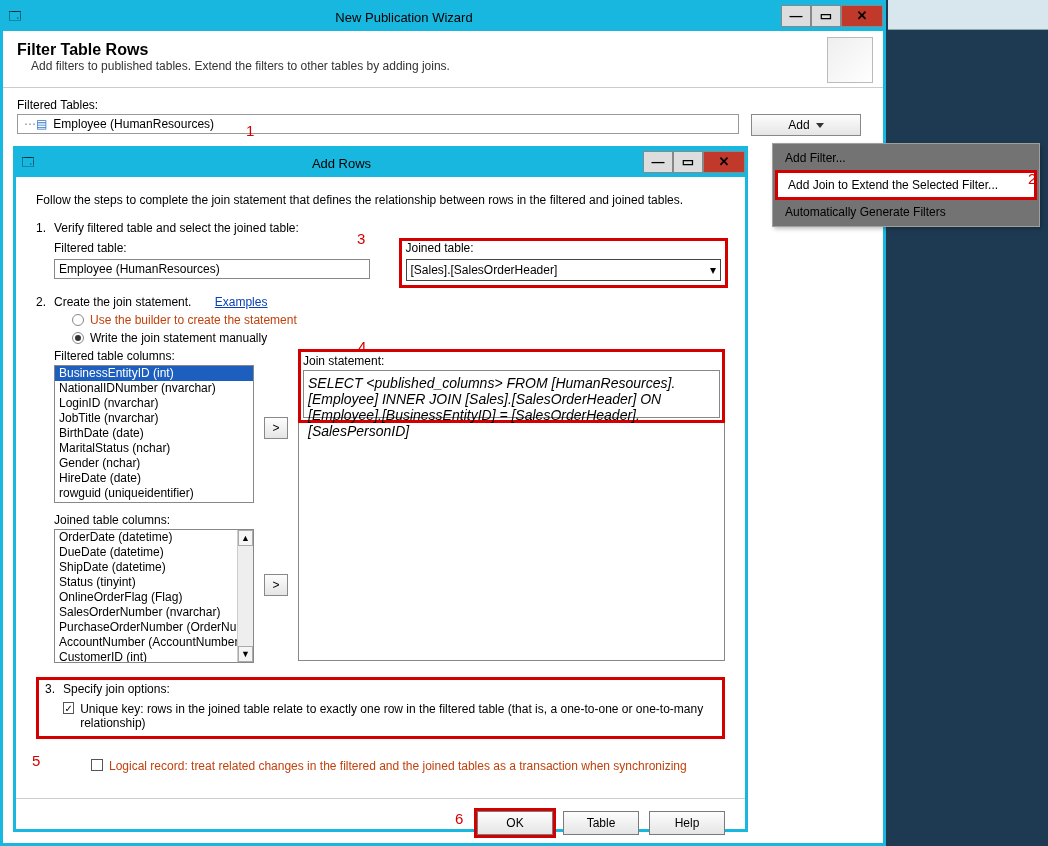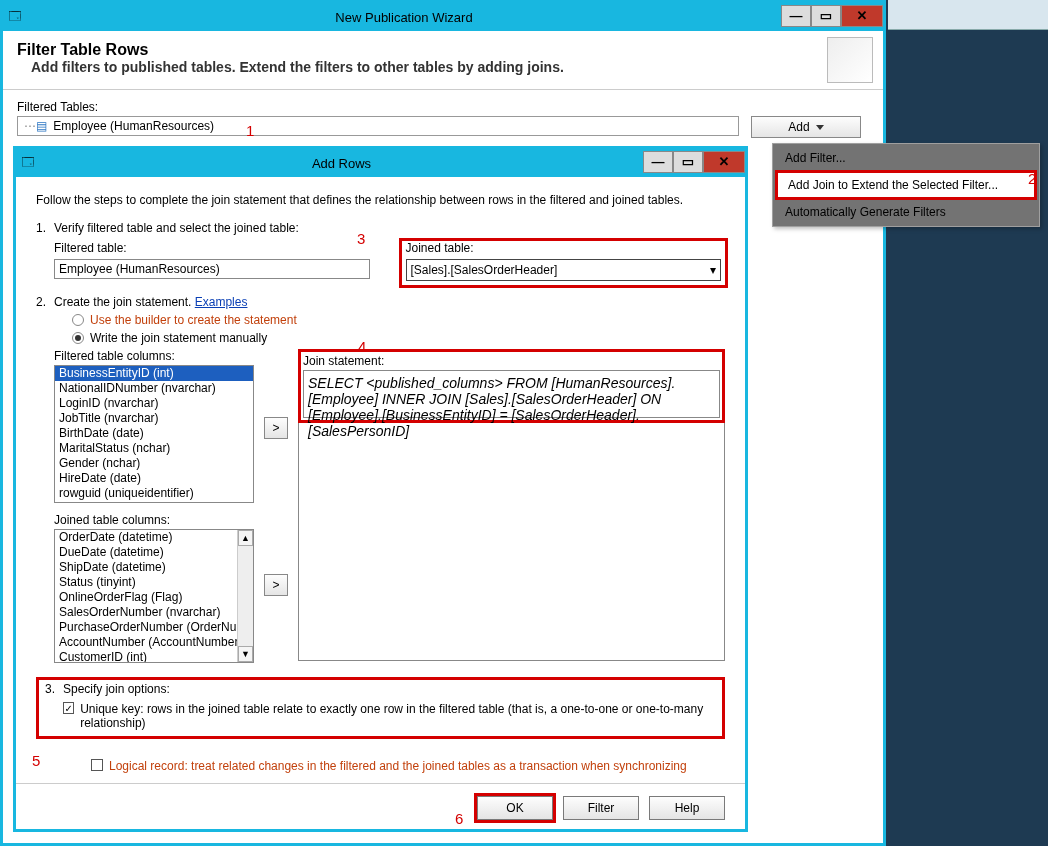--- a/index.html
+++ b/index.html
@@ -45,21 +45,21 @@
     font-size: 13px;
   }
   .winbtn.close { background: #c0392b; color: #000; width: 42px; }
   .header-pane {
     background: #fff;
     padding: 10px 14px 14px 14px;
     border-bottom: 1px solid #ccc;
     position: relative;
   }
   .header-pane h2 { font-size: 16px; font-weight: bold; }
-  .header-pane .sub { margin-left: 14px; font-size: 14px; color: #333; font-weight: bold; }
+  .header-pane .sub { margin-left: 14px; font-size: 12px; color: #333; }
   .wizard-icon {
     position: absolute; right: 10px; top: 6px;
     width: 46px; height: 46px;
     border: 1px solid #bbb;
     background: linear-gradient(135deg,#eee,#fff);
   }
   .body-pane { padding: 10px 14px; }
   .label { margin-bottom: 2px; }
   .tree-area {
     border: 1px solid #999;
@@ -246,21 +246,21 @@
             </div>
           </div>
         </div>
       </div>
     </div>
 
     <div class="step">
       <div class="num">2.</div>
       <div class="content">
         <span>Create the join statement.</span>
-        <span class="link" style="margin-left:0;">Examples</span>
+        <span class="link" style="margin-left:20px;">Examples</span>
         <div class="radio-row disabled">
           <span class="radio"></span>
           <span>Use the builder to create the statement</span>
         </div>
         <div class="radio-row">
           <span class="radio checked"></span>
           <span>Write the join statement manually</span>
         </div>
 
         <div style="display:flex; gap:10px; margin-top:4px;">
@@ -318,32 +318,32 @@
           <div class="num" style="margin-left:4px;">3.</div>
           <div>Specify join options:</div>
         </div>
         <div style="display:flex;align-items:flex-start;gap:6px;margin:6px 4px 4px 22px;">
           <span class="chk checked"></span>
           <span>Unique key: rows in the joined table relate to exactly one row in the filtered table (that is, a one-to-one or one-to-many relationship)</span>
         </div>
       </div>
     </div>
 
-    <div style="display:flex;align-items:flex-start;gap:6px;margin:20px 4px 0 40px;padding-left:15px;" class="disabled">
+    <div style="display:flex;align-items:flex-start;gap:6px;margin:20px 4px 15px 40px;padding-left:15px;" class="disabled">
       <span class="chk"></span>
       <span>Logical record: treat related changes in the filtered and the joined tables as a transaction when synchronizing</span>
     </div>
 
   </div>
   <div class="dlg-buttons">
     <div class="btn red-box-inline">
         <span>OK</span>
       </div>
     <div class="btn">
-        <span>Filter</span>
+        <span>Table</span>
       </div>
     <div class="btn">
         <span>Help</span>
       </div>
   </div>
 </div>
 
 <div class="anno" style="left:357px; top:230px;">3</div>
 <div class="anno" style="left:358px; top:338px;">4</div>
 <div class="anno" style="left:32px; top:752px;">5</div>

